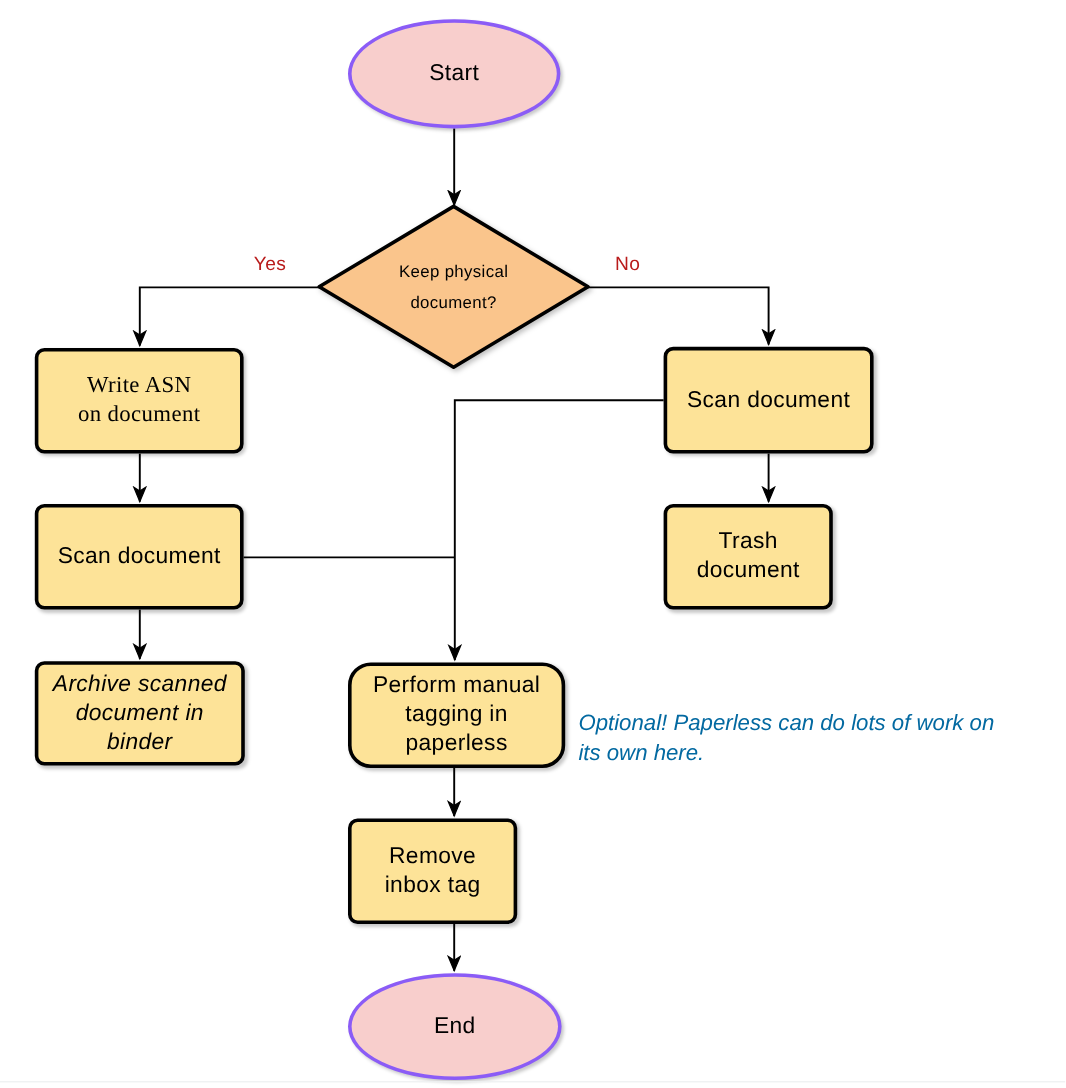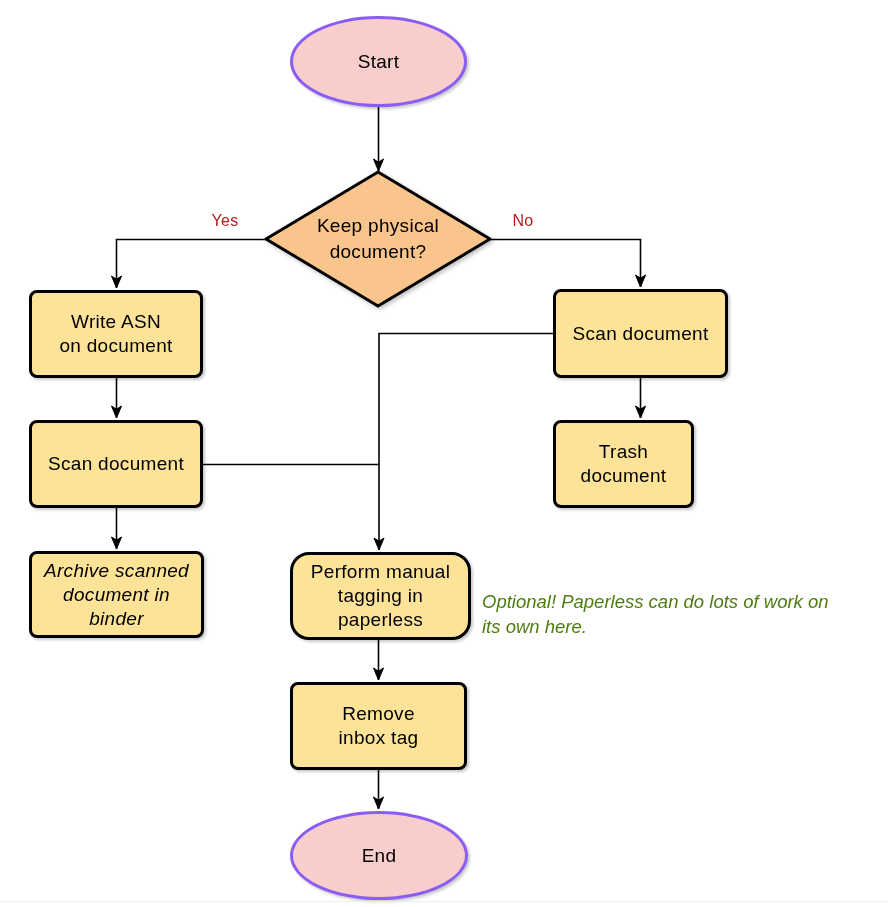--- a/index.html
+++ b/index.html
@@ -56,42 +56,42 @@
   .diamond-label {
     position: absolute;
     left: 266px;
     top: 172px;
     width: 224px;
     height: 134px;
     display: flex;
     align-items: center;
     justify-content: center;
     text-align: center;
-    font-size: 19px;
+    font-size: 14px;
     line-height: 26px;
     color: #000000;
     white-space: pre-line;
     letter-spacing: 0.3px;
   }
   .edge-label {
     position: absolute;
     transform: translate(-50%, -50%);
     font-size: 16px;
     color: #b91c1c;
     letter-spacing: 0.3px;
   }
   .annotation {
     position: absolute;
     left: 482px;
     top: 589px;
     width: 404px;
     font-style: italic;
     font-size: 18.5px;
     line-height: 25px;
-    color: #4d7c0f;
+    color: #0369a1;
     white-space: pre-line;
   }
   .bottom-divider {
     position: absolute;
     left: 0; right: 0;
     top: 901px;
     height: 1px;
     background: #edeff1;
   }
 </style>
@@ -126,21 +126,21 @@
   </div>
 
   <div class="diamond-label">
     <span>Keep physical
 document?</span>
   </div>
 
   <div class="edge-label" style="left:225px; top:221px;">Yes</div>
   <div class="edge-label" style="left:523px; top:221px;">No</div>
 
-  <div class="node process" style="left:29px; top:290px; width:174px; height:88px;">
+  <div class="node process" style="left:29px; top:290px; width:174px; height:88px;font-family:Liberation Serif, serif;">
     <span>Write ASN
 on document</span>
   </div>
 
   <div class="node process" style="left:29px; top:420px; width:174px; height:88px;">
     <span>Scan document</span>
   </div>
 
   <div class="node process" style="left:29px; top:551px; width:175px; height:87px;font-style:italic;">
     <span>Archive scanned
@@ -158,21 +158,21 @@
 
   <div class="node process" style="left:290px; top:552px; width:181px; height:88px;border-radius:19px;">
     <span>Perform manual
 tagging in
 paperless</span>
   </div>
 
   <div class="annotation">Optional! Paperless can do lots of work on
 its own here.</div>
 
-  <div class="node process" style="left:290px; top:682px; width:177px; height:88px;">
+  <div class="node process" style="left:290px; top:682px; width:141px; height:88px;">
     <span>Remove
 inbox tag</span>
   </div>
 
   <div class="node terminal" style="left:290px; top:811px; width:178px; height:89px;">
     <span>End</span>
   </div>
 
   <div class="bottom-divider"></div>
 

